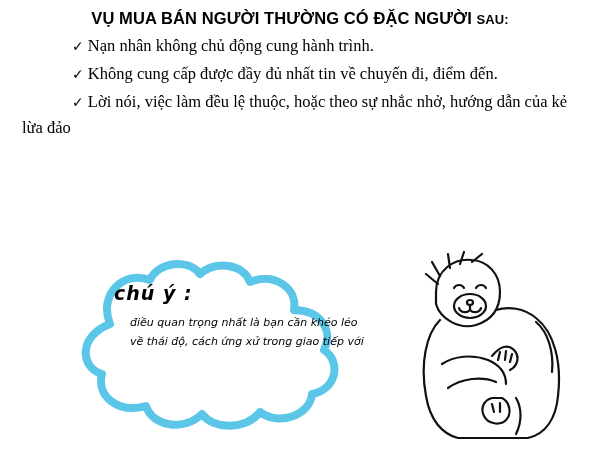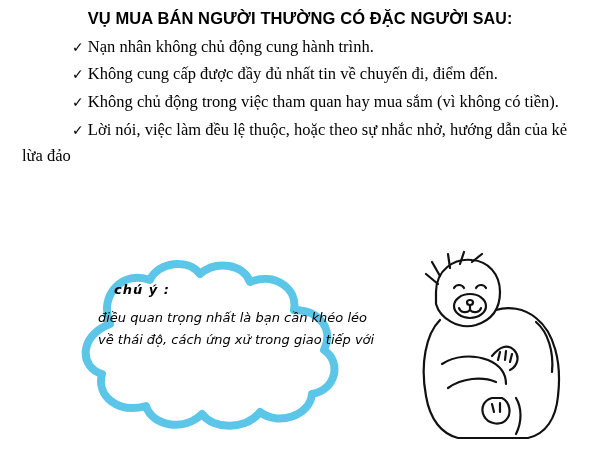--- a/index.html
+++ b/index.html
@@ -27,21 +27,21 @@
     text-align: center;
     font-family: "Liberation Sans", sans-serif;
     font-weight: bold;
     font-size: 16.5px;
     letter-spacing: 0.1px;
     padding-top: 9px;
     line-height: 1.1;
     white-space: nowrap;
   }
   .title .small {
-    font-size: 16px;
+    font-size: 13px;
     font-weight: bold;
   }
 
   
   .list {
     margin-top: 6px;
     padding: 0 14px 0 22px;
   }
   .item {
     font-size: 16.5px;
@@ -80,33 +80,34 @@
   }
   .cloud-text {
     position: absolute;
     left: 40px;
     top: 24px;
     width: 222px;
     text-align: left;
   }
   .chuy {
     font-family: "DejaVu Sans", sans-serif;
-    font-size: 13px;
+    font-size: 19px;
     font-weight: bold;
     font-style: italic;
     letter-spacing: 1px;
     margin-left: 16px;
     margin-bottom: 10px;
   }
   .note-line {
     font-family: "DejaVu Sans", sans-serif;
-    font-size: 13px;
+    font-size: 11px;
     font-style: italic;
     line-height: 1.72;
     white-space: nowrap;
+    margin-left: 32px;
   }
 
   .bear-wrap {
     position: absolute;
     left: 396px;
     top: 0px;
     width: 200px;
     height: 200px;
   }
 </style>
@@ -121,24 +122,20 @@
   </div>
 
   <div class="list">
     <div class="item">
       <span class="tick">✓</span>
       <span class="txt">Nạn nhân không chủ động cung hành trình.</span>
     </div>
     <div class="item">
       <span class="tick">✓</span>
       <span class="txt">Không cung cấp được đầy đủ nhất tin về chuyến đi, điểm đến.</span>
-    </div>
-    <div class="item">
-      <span class="tick">✓</span>
-      <span class="txt">Không chủ động trong việc tham quan hay mua sắm (vì không có tiền).</span>
     </div>
     <div class="item">
       <span class="tick">✓</span>
       <span class="txt">Lời nói, việc làm đều lệ thuộc, hoặc theo sự nhắc nhở, hướng dẫn của kẻ lừa đảo</span>
     </div>
   </div>
 
   <div class="illo">
 
     <div class="cloud-wrap">

